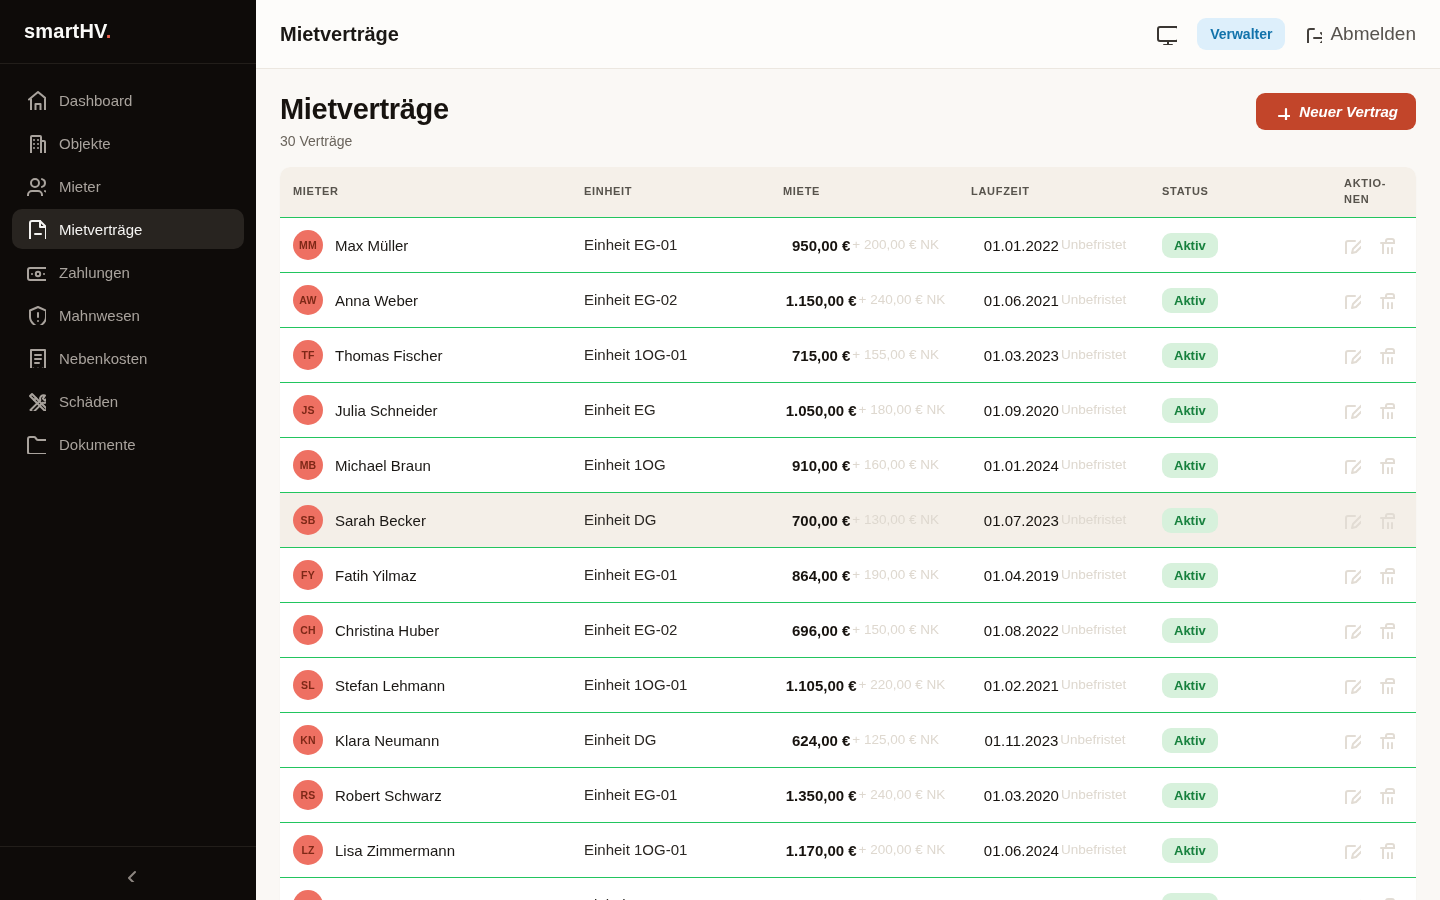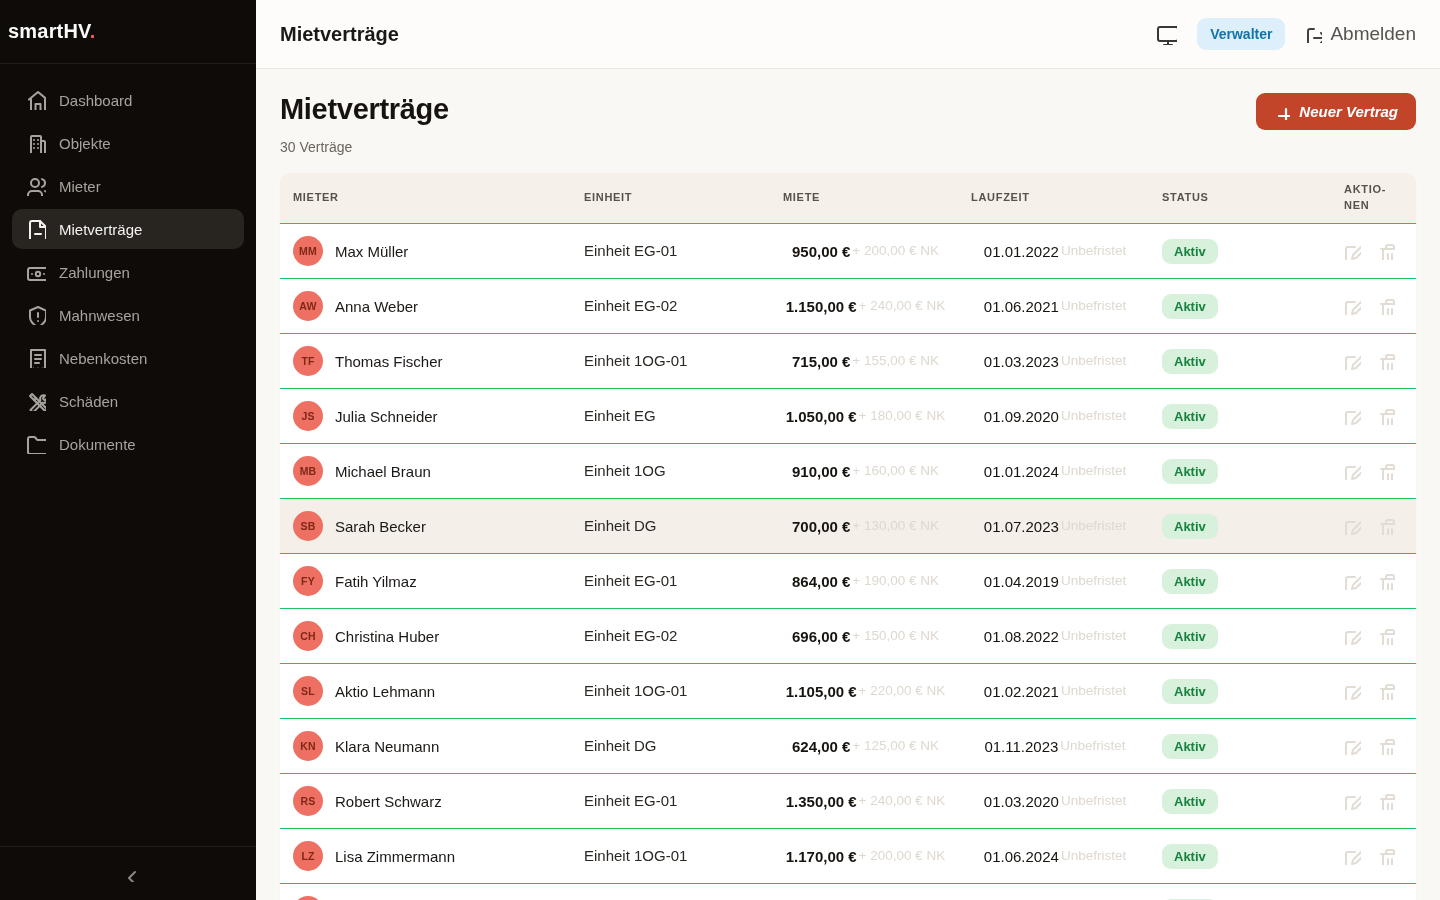--- a/index.html
+++ b/index.html
@@ -3,21 +3,21 @@
 <meta charset="utf-8">
 <style>
   * { margin:0; padding:0; box-sizing:border-box; }
   html,body { width:1440px; height:900px; overflow:hidden; }
   body { font-family:"Liberation Sans","DejaVu Sans",sans-serif; background:#faf8f5; color:#1b1815; }
 
   .app { display:flex; width:1440px; height:900px; }
 
   
   .sidebar { width:256px; min-width:256px; height:900px; background:#0e0b09; display:flex; flex-direction:column; }
-  .logo-wrap { height:64px; display:flex; align-items:center; padding:0 8px; border-bottom:1px solid #221e1a; }
+  .logo-wrap { height:64px; display:flex; align-items:center; padding:0 24px; border-bottom:1px solid #221e1a; }
   .logo { font-size:20px; font-weight:700; color:#fafaf8; letter-spacing:.2px; }
   .logo .dot { color:#f0604d; }
   .nav { padding:16px 12px; flex:1; }
   .nav-item { display:flex; align-items:center; gap:13px; height:40px; padding:0 14px; margin-bottom:3px;
               border-radius:10px; color:#a9a39d; font-size:15px; cursor:pointer; }
   .nav-item.active { background:#282420; color:#f5f4f2; font-weight:500; }
   .nav-item svg { width:20px; height:20px; flex:none; }
   .sidebar-footer { border-top:1px solid #221e1a; height:54px; display:flex; align-items:center; justify-content:center; }
   .collapse-btn { width:32px; height:32px; display:flex; align-items:center; justify-content:center; color:#8d8680; cursor:pointer; background:none; border:none; }
   .collapse-btn svg { width:16px; height:16px; }
@@ -30,21 +30,21 @@
   .topbar-right { display:flex; align-items:center; gap:20px; }
   .monitor-btn { background:none; border:none; color:#3a3632; display:flex; cursor:pointer; }
   .monitor-btn svg { width:21px; height:21px; }
   .role-badge { background:#ddeffb; color:#1273ab; font-size:14px; font-weight:600; padding:8px 13px; border-radius:9px; }
   .logout { display:flex; align-items:center; gap:8px; color:#57534e; font-size:19px; background:none; border:none; cursor:pointer; }
   .logout svg { width:17px; height:17px; color:#44403c; }
 
   .content { flex:1; padding:24px; overflow:hidden; background:#faf8f5; }
   .page-head { display:flex; justify-content:space-between; align-items:flex-start; margin-bottom:18px; }
   .page-title { font-size:29px; font-weight:700; color:#17130f; letter-spacing:-.3px; }
-  .page-subtitle { font-size:14px; color:#6a645c; margin-top:13px; }
+  .page-subtitle { font-size:14px; color:#6a645c; margin-top:7px; }
   .primary-btn { display:flex; align-items:center; gap:9px; background:#c2452a; color:#fff; border:none; border-radius:9px;
                  padding:10px 18px; font-size:15px; font-weight:600; cursor:pointer; font-family:inherit;font-style:italic; }
   .primary-btn svg { width:16px; height:16px; }
 
   
   .table { background:#fff; border-radius:10px 10px 0 0; overflow:hidden; box-shadow:0 1px 2px rgba(40,30,20,.04); }
   .thead, .trow { display:grid; grid-template-columns:291px 199px 188px 191px 182px minmax(0,1fr); align-items:center; }
   .thead { background:#f5f0e9; min-height:50px; }
   .th { font-size:11px; font-weight:700; letter-spacing:.7px; color:#57534c; text-transform:uppercase;
         padding:8px 10px 8px 13px; line-height:1.45; }
@@ -485,21 +485,21 @@
         <svg>
                     <use href="#i-trash"></use>
                   </svg>
       </button>
     </div>
   </div>
 
   <div class="trow">
     <div class="cell c-mieter">
       <span class="avatar">SL</span>
-      <span class="name">Aktio Lehmann</span>
+      <span class="name">Stefan Lehmann</span>
     </div>
     <div class="cell"><span class="unit">Einheit 1OG-01</span></div>
     <div class="cell stack">
       <span class="primary-val">1.105,00 €</span>
       <span class="secondary-val">+ 220,00 € NK</span>
     </div>
     <div class="cell stack">
       <span class="date-val">01.02.2021</span>
       <span class="secondary-val">Unbefristet</span>
     </div>

